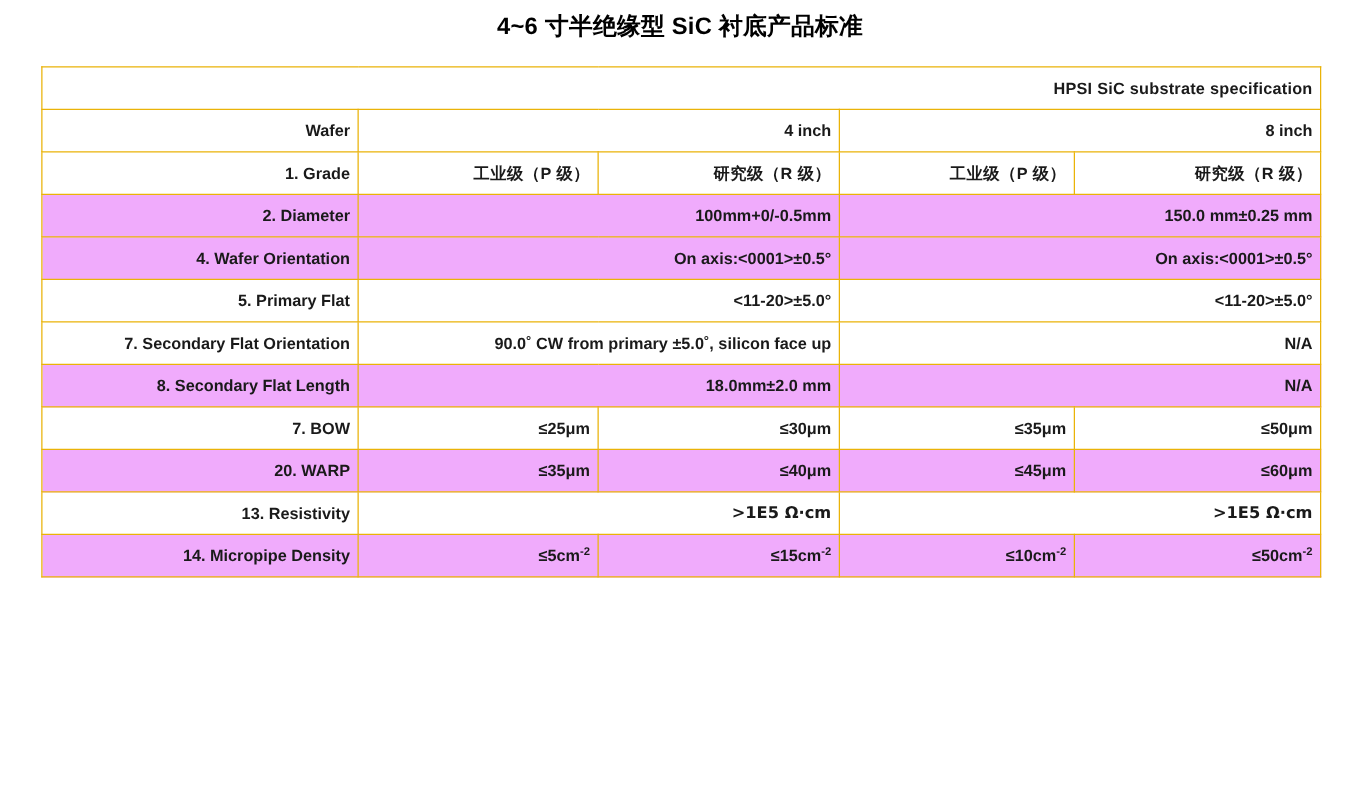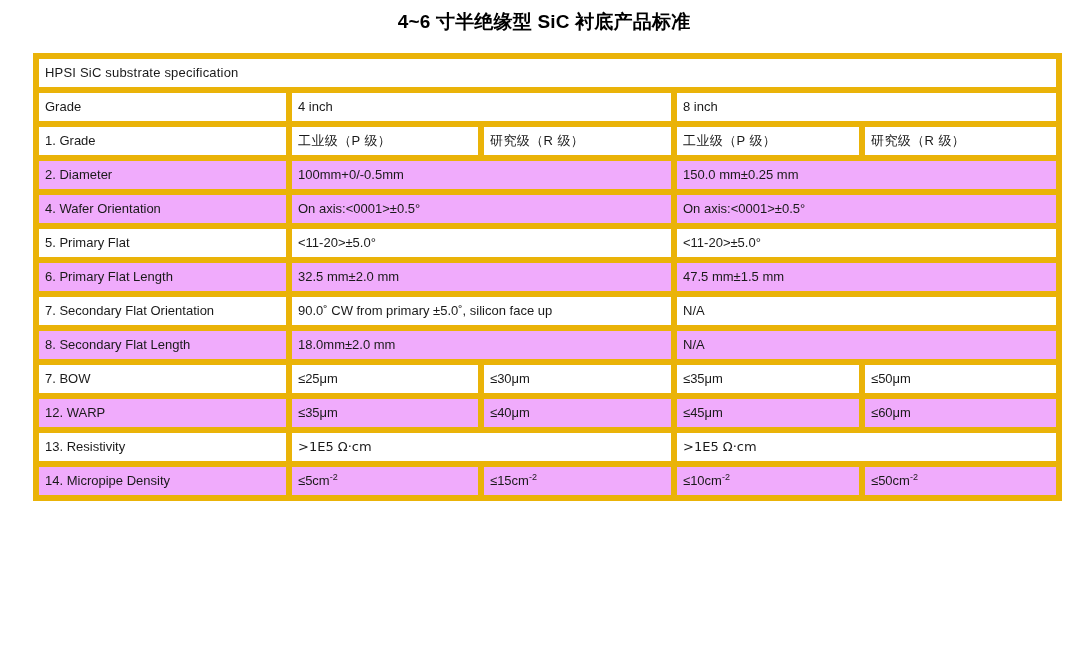--- a/index.html
+++ b/index.html
@@ -36,30 +36,31 @@
     top: 53px;
     width: 1023px;
   }
   table.spec {
     border-collapse: collapse;
     table-layout: fixed;
     width: 1023px;
     font-size: 13px;
   }
   table.spec td {
-    border: 6px solid #eab308;
+    border: 1px solid #eab308;
     height: 34px;
     padding: 0 6px;
-    text-align: left;
+    text-align: right;
     vertical-align: middle;
     color: #1a1a1a;
     font-size: 13px;
     line-height: 16px;
     box-sizing: border-box;
     background: #ffffff;
+    font-weight: bold;
   }
   
   col.c-item   { width: 253px; }
   col.c-4a     { width: 192px; }
   col.c-4b     { width: 193px; }
   col.c-6a     { width: 188px; }
   col.c-6b     { width: 197px; }
 
   td.title-bar {
     background: #4A7EBB;
@@ -115,21 +116,21 @@
         <col class="c-6a">
         <col class="c-6b">
       </colgroup>
       <tbody>
 
         <tr>
           <td class="title-bar" colspan="5">HPSI SiC substrate specification</td>
         </tr>
 
         <tr>
-          <td class="subhead">Grade</td>
+          <td class="subhead">Wafer</td>
           <td class="subhead" colspan="2">4 inch</td>
           <td class="subhead" colspan="2">8 inch</td>
         </tr>
 
         <tr class="plain">
           <td class="item-cell">1. Grade</td>
           <td class="cn">工业级（P 级）</td>
           <td class="cn">研究级（R 级）</td>
           <td class="cn">工业级（P 级）</td>
           <td class="cn">研究级（R 级）</td>
@@ -147,25 +148,20 @@
           <td colspan="2">On axis:&lt;0001&gt;±0.5°</td>
           <td colspan="2">On axis:&lt;0001&gt;±0.5°</td>
         </tr>
 
         <tr class="plain">
           <td class="item-cell">5. Primary Flat</td>
           <td colspan="2">&lt;11-20&gt;±5.0°</td>
           <td colspan="2">&lt;11-20&gt;±5.0°</td>
         </tr>
 
-        <tr class="shade">
-          <td class="item-cell">6. Primary Flat Length</td>
-          <td colspan="2">32.5 mm±2.0 mm</td>
-          <td colspan="2">47.5 mm±1.5 mm</td>
-        </tr>
 
         <tr class="plain">
           <td class="item-cell">7. Secondary Flat Orientation</td>
           <td colspan="2">90.0˚ CW from primary ±5.0˚, silicon face up</td>
           <td colspan="2">N/A</td>
         </tr>
 
         <tr class="shade">
           <td class="item-cell">8. Secondary Flat Length</td>
           <td colspan="2">18.0mm±2.0 mm</td>
@@ -176,21 +172,21 @@
 
         <tr class="plain">
           <td class="item-cell">7. BOW</td>
           <td>≤25μm</td>
           <td>≤30μm</td>
           <td>≤35μm</td>
           <td>≤50μm</td>
         </tr>
 
         <tr class="shade">
-          <td class="item-cell">12. WARP</td>
+          <td class="item-cell">20. WARP</td>
           <td>≤35μm</td>
           <td>≤40μm</td>
           <td>≤45μm</td>
           <td>≤60μm</td>
         </tr>
 
         <tr class="plain">
           <td class="item-cell">13. Resistivity</td>
           <td class="sym" colspan="2">&gt;1E5  Ω·cm</td>
           <td class="sym" colspan="2">&gt;1E5  Ω·cm</td>

